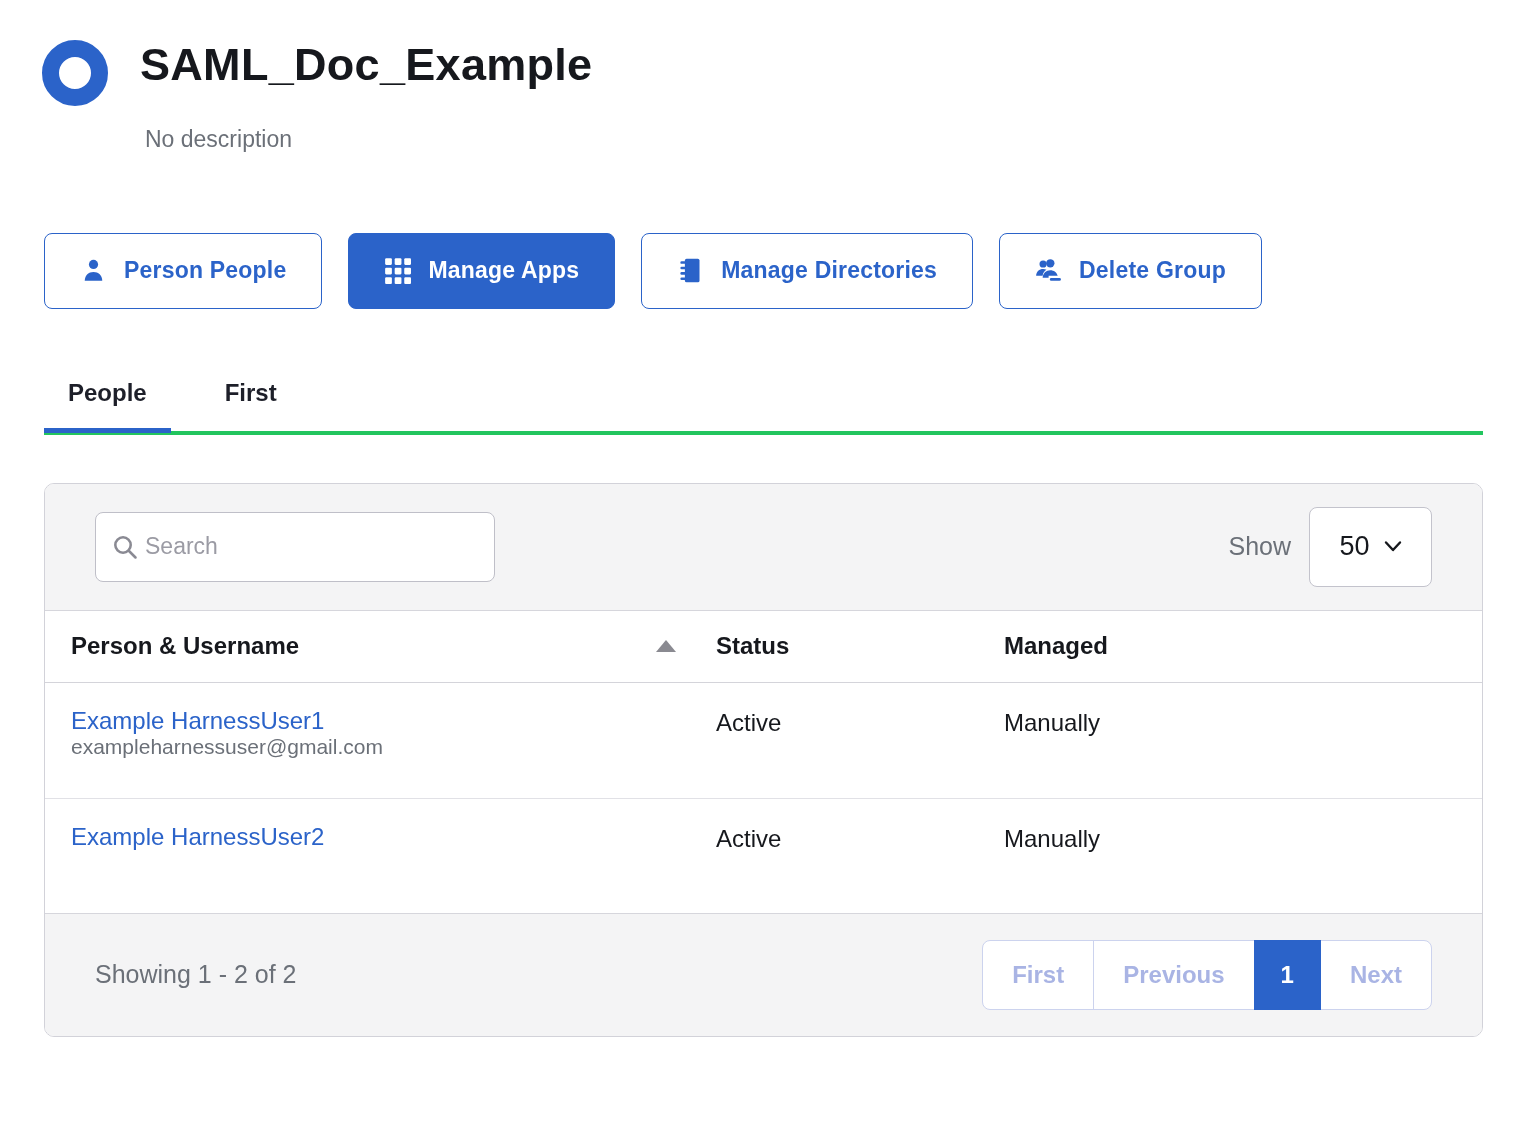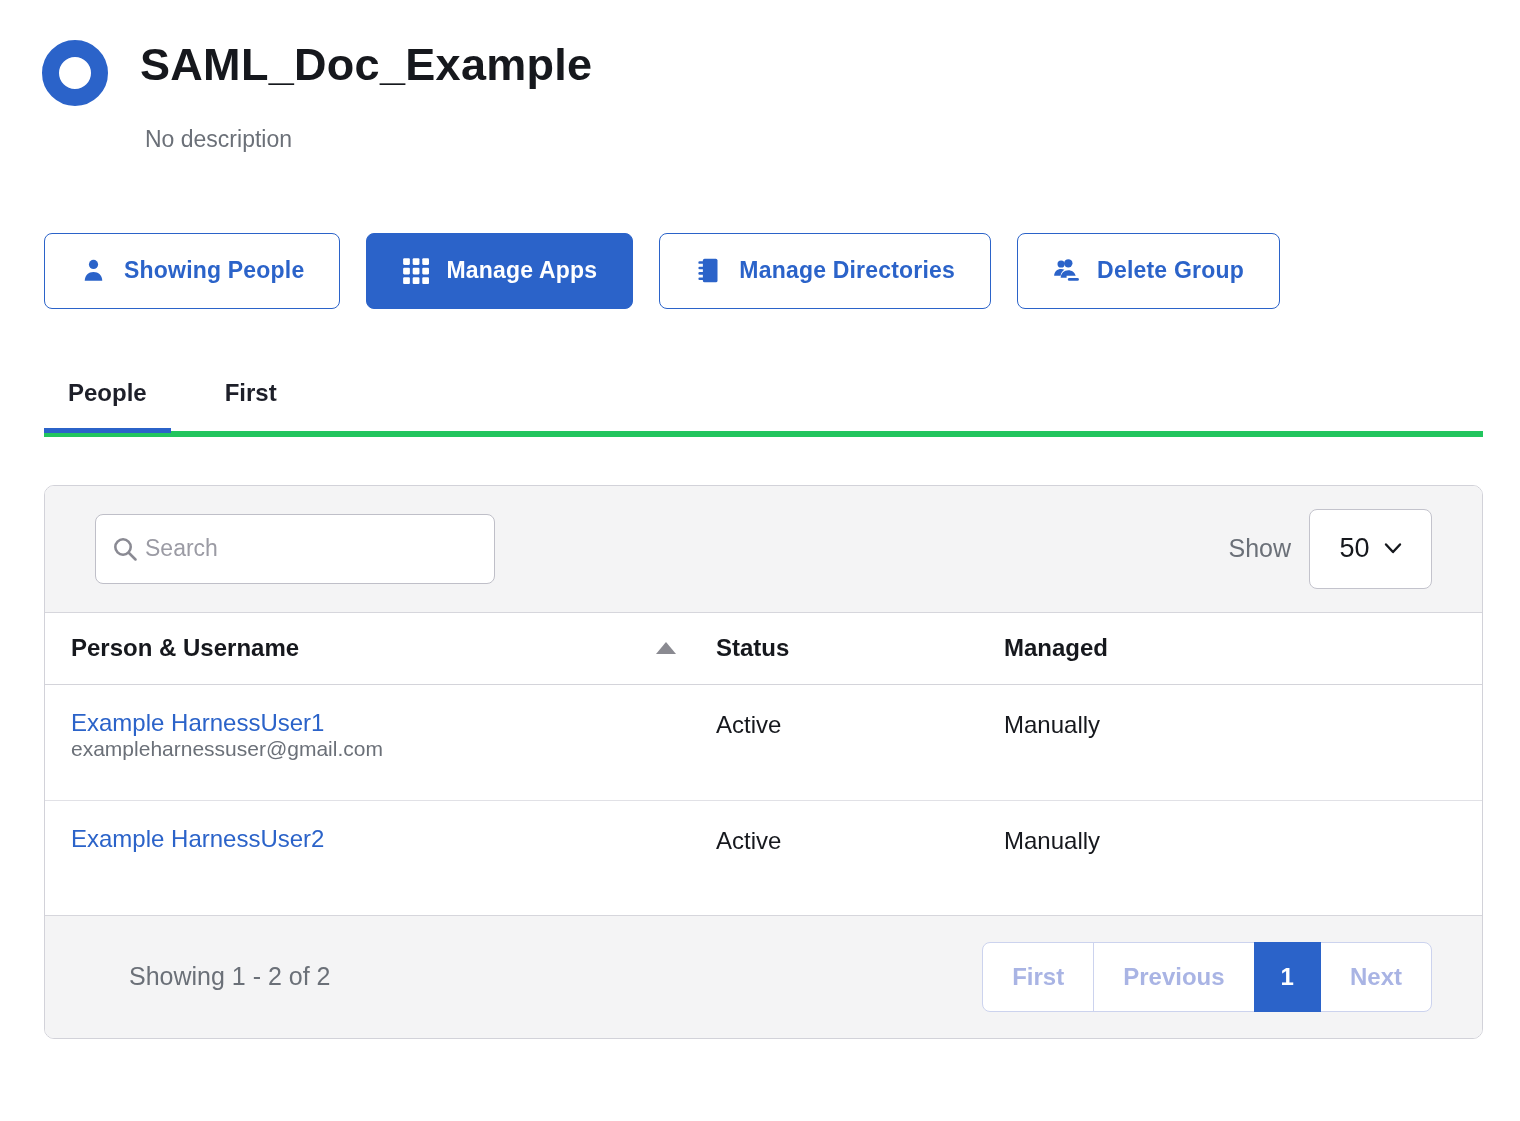--- a/index.html
+++ b/index.html
@@ -19,21 +19,21 @@
   .actions { display: flex; gap: 26px; margin: 80px 0 0 44px; }
   .btn { display: inline-flex; align-items: center; gap: 17px; height: 76px;
     padding: 0 35px; border-radius: 8px; font-size: 23px; font-weight: 700;
     font-family: inherit; cursor: pointer; letter-spacing: .2px; }
   .btn.outline { background: #fff; color: #2b63c9; border: 1.5px solid #2b63c9; }
   .btn.filled  { background: #2b63c9; color: #ffffff; border: 1.5px solid #2b63c9; }
   .btn .icon { display: inline-flex; }
   .btn svg { width: 27px; height: 27px; fill: currentColor; }
 
   
-  .tabs { display: flex; margin: 70px 0 0 44px; border-bottom: 6px solid #22c55e;
+  .tabs { display: flex; margin: 70px 0 0 44px; border-bottom: 4px solid #22c55e;
     margin-right: 37px; }
   .tab { position: relative; padding: 0 24px 24px; margin-right: 30px; font-size: 24px;
     font-weight: 700; color: #1d1f29; cursor: pointer; }
   .tab.active::after { content: ""; position: absolute; left: 0; right: 0; bottom: -2px;
     height: 5px; background: #2b63c9; }
 
   
   .panel { margin: 48px 37px 0 44px; border: 1px solid #d2d2d9; border-radius: 10px;
     overflow: hidden; background: #fff; }
   .toolbar { height: 127px; background: #f4f4f5; border-bottom: 1px solid #d6d6dc;
@@ -61,21 +61,21 @@
     border-right: 10px solid transparent; border-bottom: 12px solid #8a8a91; }
   .trow { height: 115px; align-items: start; padding-top: 24px; }
   .trow + .trow { border-top: 1px solid #e1e1e6; }
   .person-link { font-size: 24px; color: #2b63c9; text-decoration: none; cursor: pointer; }
   .person-email { font-size: 21px; color: #6b7078; }
   .cell { font-size: 24px; color: #16181d; padding-top: 2px; }
 
   
   .tfoot { height: 123px; background: #f4f4f5; border-top: 1px solid #d6d6dc;
     display: flex; align-items: center; justify-content: space-between; padding: 0 50px; }
-  .summary { font-size: 25px; color: #6b7078; margin-left: 34px; }
+  .summary { font-size: 25px; color: #6b7078; }
   .pagination { display: flex; }
   .pg { height: 70px; background: #fff; border: 1px solid #ccd3ee; margin-left: -1px;
     font-size: 24px; font-weight: 700; font-family: inherit; color: #a9b4e4;
     padding: 0 29px; cursor: pointer; }
   .pg:first-child { border-radius: 8px 0 0 8px; margin-left: 0; }
   .pg:last-child { border-radius: 0 8px 8px 0; }
   .pg.active { background: #2b63c9; border-color: #2b63c9; color: #fff;
     padding: 0 26px; position: relative; z-index: 1; }
 </style>
 </head>
@@ -90,21 +90,21 @@
 </div>
 
 <div class="actions">
   <button class="btn outline">
     <span class="icon">
       <svg viewBox="0 0 24 24">
           <circle cx="12" cy="6.6" r="4.1"></circle>
           <path d="M4.2 21c.2-4.6 3.4-7.6 7.8-7.6s7.6 3 7.8 7.6z"></path>
         </svg>
     </span>
-    <span>Showing People</span>
+    <span>Person People</span>
   </button>
   <button class="btn filled">
     <span class="icon">
       <svg viewBox="0 0 24 24">
         <rect x="1" y="1" width="6" height="6" rx="1"></rect>
           <rect x="9.5" y="1" width="6" height="6" rx="1"></rect>
           <rect x="18" y="1" width="6" height="6" rx="1"></rect>
         <rect x="1" y="9.5" width="6" height="6" rx="1"></rect>
           <rect x="9.5" y="9.5" width="6" height="6" rx="1"></rect>
           <rect x="18" y="9.5" width="6" height="6" rx="1"></rect>

